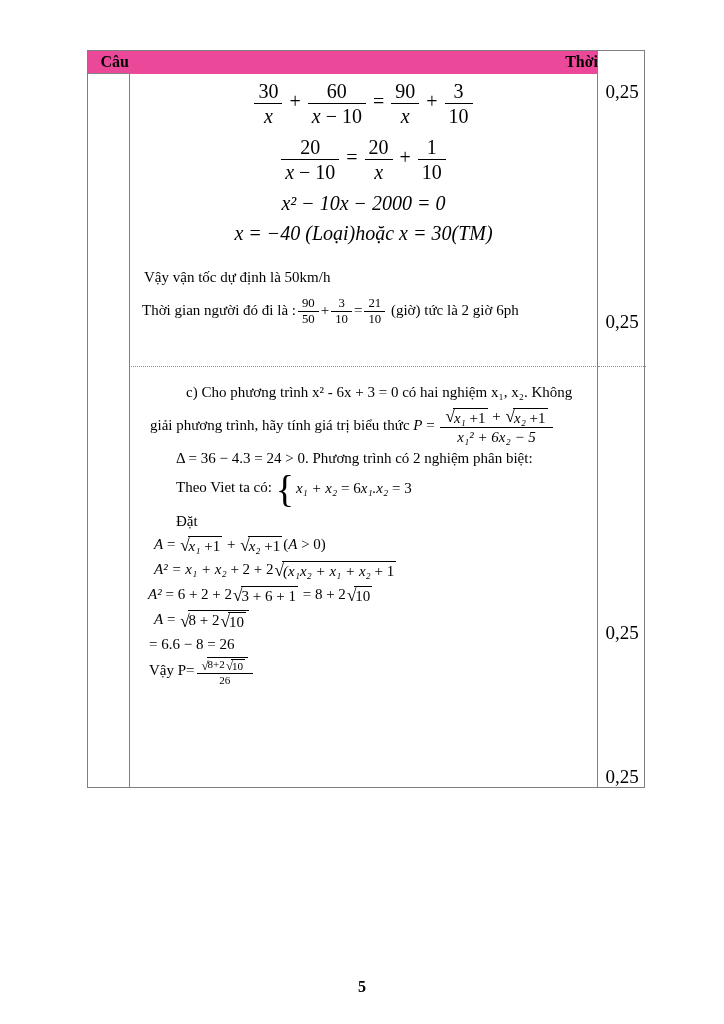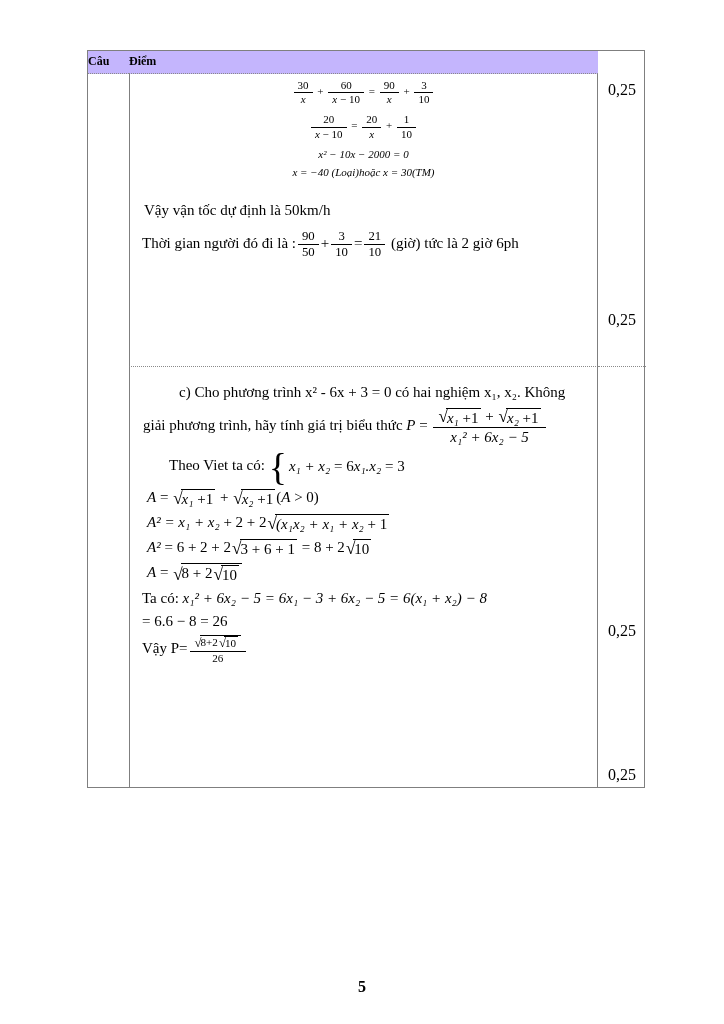--- a/index.html
+++ b/index.html
@@ -10,36 +10,36 @@
     position:absolute;left:87px;top:50px;width:558px;
     display:grid;
     grid-template-columns:41px 469px 48px;
     grid-template-rows:23px 292px 421px;
     border:1px solid #7f7f7f;
     box-sizing:border-box;
     font-size:15px;line-height:1.3;
   }
   .doc-table > div{box-sizing:border-box;}
   .th{
-    background:#c4b5fd;font-weight:bold;text-align:left;
-    font-size:12px;line-height:21px;border-bottom:1px dotted #8a8a8a;
+    background:#ec4899;font-weight:bold;text-align:right;
+    font-size:16px;line-height:21px;border-bottom:1px dotted #8a8a8a;
   }
   .colmid{border-left:1px solid #7f7f7f;border-right:1px solid #7f7f7f;}
   .cau-cell{grid-row:2/4;grid-column:1;}
   .content1{grid-row:2;grid-column:2;padding:0 4px;}
   .diem1{grid-row:2;grid-column:3;position:relative;}
-  .content2{grid-row:3;grid-column:2;border-top:1px dotted #8a8a8a;padding:0 9px;}
+  .content2{grid-row:3;grid-column:2;border-top:1px dotted #8a8a8a;padding:0 16px;}
   .diem2{grid-row:3;grid-column:3;border-top:1px dotted #8a8a8a;position:relative;}
 
-  .score{position:absolute;left:0;width:100%;text-align:center;font-size:16px;}
+  .score{position:absolute;left:0;width:100%;text-align:center;font-size:19px;}
   .s1a{top:6px;}   .s1b{top:236px;}
   .s2a{top:254px;} .s2b{top:398px;}
 
   .line{white-space:nowrap;}
-  .eqc{text-align:center;font-size:11px;}
+  .eqc{text-align:center;font-size:20px;}
   .it{font-style:italic;}
 
   .frac{display:inline-flex;flex-direction:column;vertical-align:middle;text-align:center;margin:0 2px;}
   .frac .fn{border-bottom:1px solid #000;padding:0 4px;line-height:1.2;}
   .frac .fd{padding:0 4px;line-height:1.2;}
   .frac.small{font-size:0.85em;}
   .frac.xsmall{font-size:0.74em;}
 
   .sqrt{display:inline-flex;align-items:flex-end;vertical-align:middle;margin:0 1px;}
   .rsign{line-height:1.05;font-size:1.15em;margin-right:-2px;}
@@ -58,37 +58,37 @@
   .r1-time{margin-top:8px;margin-left:8px;}
 
   
   .r2-p1{margin-top:16px;margin-left:40px;}
   .r2-p2{margin-top:4px;margin-left:4px;}
   .r2-delta{margin-top:3px;margin-left:30px;}
   .r2-viet{margin-top:3px;margin-left:30px;}
   .r2-dat{margin-top:5px;margin-left:30px;}
   .r2-a1{margin-top:3px;margin-left:8px;}
   .r2-a2{margin-top:5px;margin-left:8px;}
-  .r2-a3{margin-top:5px;margin-left:8px;}
+  .r2-a3{margin-top:5px;margin-left:2px;}
   .r2-a4{margin-top:5px;margin-left:8px;}
   .r2-x1{margin-top:6px;margin-left:3px;}
   .r2-taco{margin-top:5px;margin-left:3px;}
   .r2-266{margin-top:4px;margin-left:3px;}
   .r2-vay{margin-top:3px;margin-left:3px;}
 
   .page-number{position:absolute;top:978px;left:0;width:100%;text-align:center;font-weight:bold;font-size:16px;}
 </style>
 </head>
 <body>
 
 <div class="page">
 
   <div class="doc-table">
     <div class="th">Câu</div>
-    <div class="th">Điểm</div>
+    <div class="th">Thời</div>
 
     <div class="cau-cell"></div>
 
     <div class="content1 colmid">
       <div class="line eqc r1-eq1"><span class="frac">
             <span class="fn"><span>30</span></span>
             <span class="fd"><span class="it">x</span></span>
           </span><span> + </span><span class="frac">
             <span class="fn"><span>60</span></span>
             <span class="fd"><span class="it">x</span><span> − 10</span></span>
@@ -133,27 +133,29 @@
       <div class="line r2-p2"><span>giải phương trình, hãy tính giá trị biểu thức </span><span class="it">P</span><span> = </span><span class="frac">
             <span class="fn"><span class="sqrt">
                 <span class="rsign">√</span>
                 <span class="rad"><span class="it">x₁</span><span> +1</span></span>
               </span><span> + </span><span class="sqrt">
                 <span class="rsign">√</span>
                 <span class="rad"><span class="it">x₂</span><span> +1</span></span>
               </span></span>
             <span class="fd"><span class="it">x₁² + 6x₂ − 5</span></span>
           </span></div>
+      <div class="line r2-delta"><span>Δ = 36 − 4.3 = 24 &gt; 0</span><span>. Phương trình có 2 nghiệm phân biệt:</span></div>
       <div class="line r2-viet"><span>Theo Viet ta có: </span><span class="sys">
             <span class="brace">{</span>
             <span class="syslines">
               <span><span class="it">x₁ + x₂</span><span> = 6</span></span>
               <span><span class="it">x₁.x₂</span><span> = 3</span></span>
             </span>
           </span></div>
+      <div class="line r2-dat">Đặt</div>
       <div class="line r2-a1"><span class="it">A</span><span> = </span><span class="sqrt">
             <span class="rsign">√</span>
             <span class="rad"><span class="it">x₁</span><span> +1</span></span>
           </span><span> + </span><span class="sqrt">
             <span class="rsign">√</span>
             <span class="rad"><span class="it">x₂</span><span> +1</span></span>
           </span><span>(</span><span class="it">A</span><span> &gt; 0)</span></div>
       <div class="line r2-a2"><span class="it">A² = x₁ + x₂</span><span> + 2 + 2</span><span class="sqrt">
             <span class="rsign">√</span>
             <span class="rad"><span class="it">(x₁x₂ + x₁ + x₂</span><span> + 1</span></span>
@@ -165,21 +167,20 @@
             <span class="rsign">√</span>
             <span class="rad"><span>10</span></span>
           </span></div>
       <div class="line r2-a4"><span class="it">A</span><span> = </span><span class="sqrt">
             <span class="rsign">√</span>
             <span class="rad"><span>8 + 2</span><span class="sqrt">
                 <span class="rsign">√</span>
                 <span class="rad"><span>10</span></span>
               </span></span>
           </span></div>
-      <div class="line r2-taco"><span>Ta có: </span><span class="it">x₁² + 6x₂ − 5 = 6x₁ − 3 + 6x₂ − 5 = 6(x₁ + x₂) − 8</span></div>
       <div class="line r2-266"><span>= 6.6 − 8 = 26</span></div>
       <div class="line r2-vay"><span>Vậy P=</span><span class="frac xsmall">
             <span class="fn"><span class="sqrt">
                 <span class="rsign">√</span>
                 <span class="rad"><span>8+2</span><span class="sqrt">
                     <span class="rsign">√</span>
                     <span class="rad"><span>10</span></span>
                   </span></span>
               </span></span>
             <span class="fd"><span>26</span></span>

